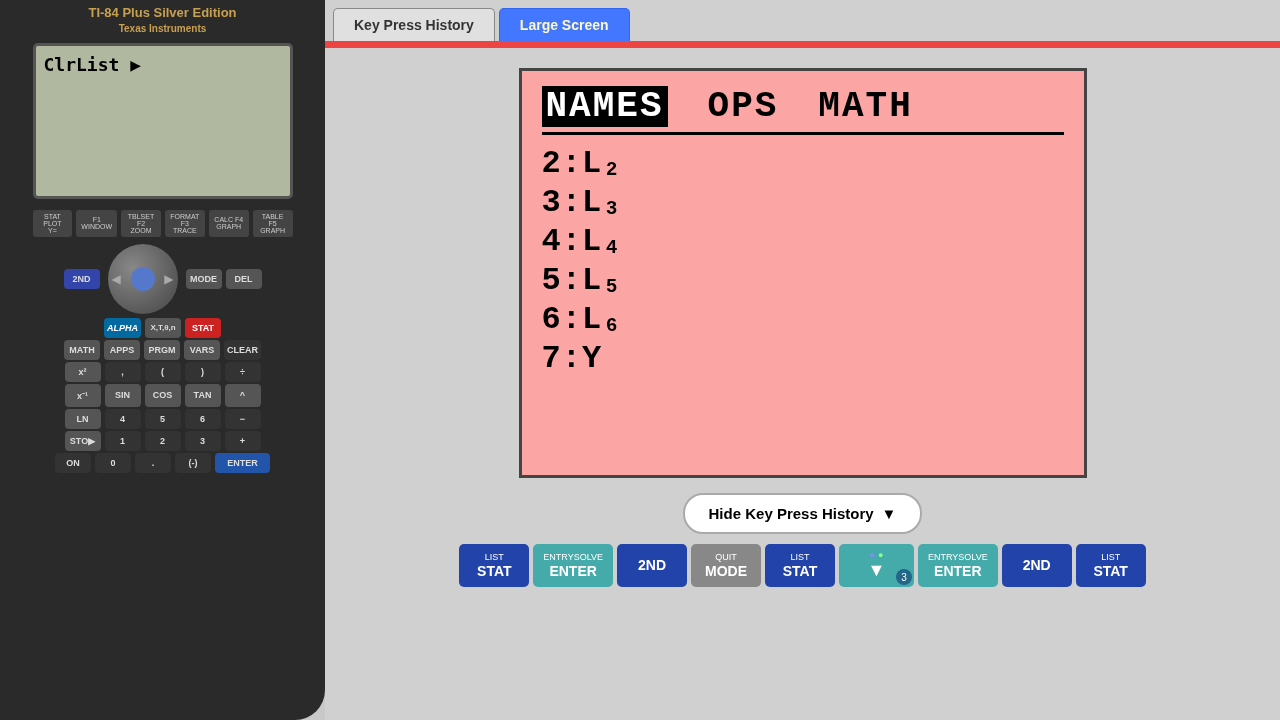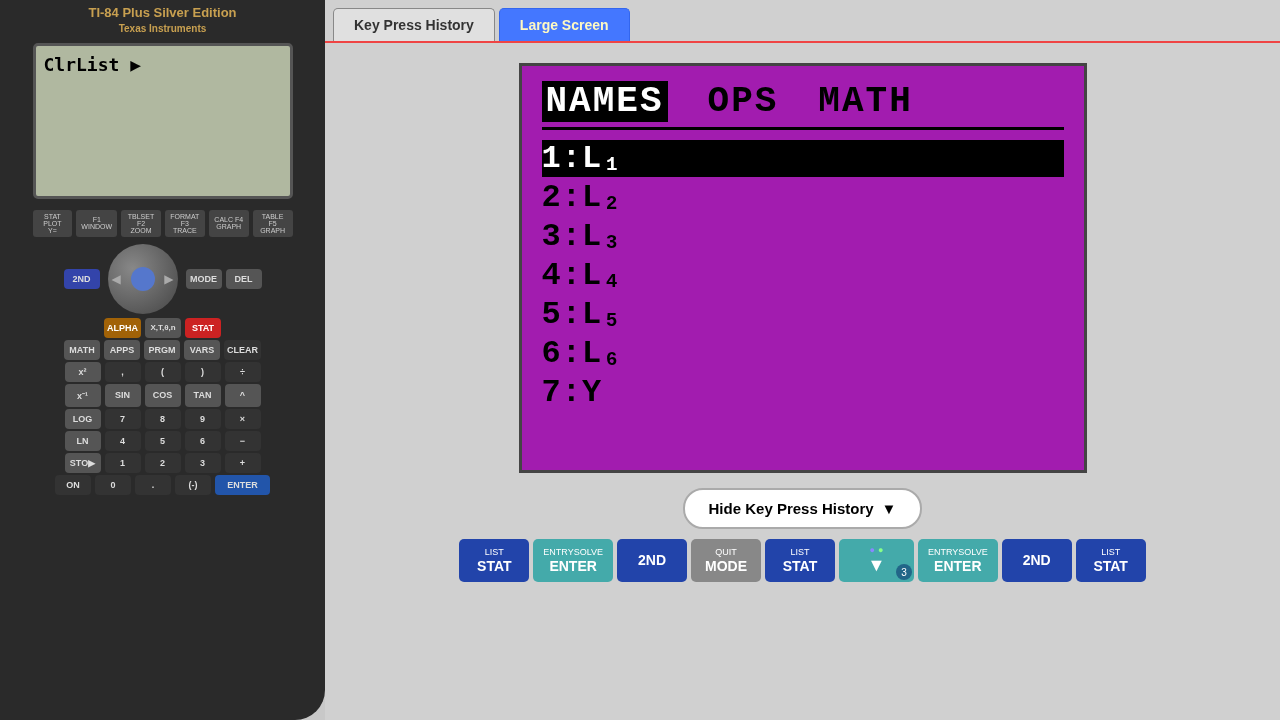--- a/index.html
+++ b/index.html
@@ -129,41 +129,41 @@
       border-radius: 4px;
       font-size: 9px;
       padding: 5px 3px;
       cursor: pointer;
       min-width: 36px;
       text-align: center;
       font-weight: bold;
     }
 
     .calc-btn.blue { background: #3344aa; }
-    .calc-btn.yellow { background: #a16207; color: #fff; }
+    .calc-btn.yellow { background: #0369a1; color: #fff; font-style: italic; }
     .calc-btn.red { background: #cc2222; color: #fff; }
     .calc-btn.dark { background: #333; }
     .calc-btn.enter-btn { background: #2255aa; min-width: 55px; }
 
     
     #right-panel {
       flex: 1;
       display: flex;
       flex-direction: column;
       background: #d0d0d0;
       height: 720px;
     }
 
     
     .tab-bar {
       display: flex;
       background: #d0d0d0;
       padding: 8px 8px 0 8px;
       gap: 4px;
-      border-bottom: 2px solid #ef4444;
+      border-bottom: 7px solid #ef4444;
     }
 
     .tab {
       padding: 8px 20px;
       border-radius: 5px 5px 0 0;
       cursor: pointer;
       font-size: 14px;
       font-weight: bold;
       border: 1px solid #888;
       border-bottom: none;
@@ -185,21 +185,21 @@
       flex: 1;
       display: flex;
       flex-direction: column;
       align-items: center;
       padding: 20px;
       background: #d0d0d0;
     }
 
     
     .large-screen {
-      background: #a21caf;
+      background: #fca5a5;
       border: 3px solid #444;
       width: 568px;
       height: 410px;
       display: flex;
       flex-direction: column;
       padding: 15px 20px;
       font-family: 'Courier New', monospace;
     }
 
     .screen-menu-row {
@@ -405,27 +405,20 @@
   </div>
 
   <div class="calc-btn-row" style="margin-bottom: 2px;">
     <button class="calc-btn">x⁻¹</button>
     <button class="calc-btn">SIN</button>
     <button class="calc-btn">COS</button>
     <button class="calc-btn">TAN</button>
     <button class="calc-btn">^</button>
   </div>
 
-  <div class="calc-btn-row" style="margin-bottom: 2px;">
-    <button class="calc-btn">LOG</button>
-    <button class="calc-btn dark">7</button>
-    <button class="calc-btn dark">8</button>
-    <button class="calc-btn dark">9</button>
-    <button class="calc-btn dark">×</button>
-  </div>
 
   <div class="calc-btn-row" style="margin-bottom: 2px;">
     <button class="calc-btn">LN</button>
     <button class="calc-btn dark">4</button>
     <button class="calc-btn dark">5</button>
     <button class="calc-btn dark">6</button>
     <button class="calc-btn dark">−</button>
   </div>
 
   <div class="calc-btn-row" style="margin-bottom: 2px;">
@@ -456,21 +449,20 @@
 
     <div class="large-screen">
 
       <div class="screen-menu-row">
         <span class="screen-menu-item selected">NAMES</span>
         <span class="screen-menu-item">OPS</span>
         <span class="screen-menu-item">MATH</span>
       </div>
 
       <div class="screen-list-items">
-        <div class="screen-list-item selected">1:L₁</div>
         <div class="screen-list-item">2:L₂</div>
         <div class="screen-list-item">3:L₃</div>
         <div class="screen-list-item">4:L₄</div>
         <div class="screen-list-item">5:L₅</div>
         <div class="screen-list-item">6:L₆</div>
         <div class="screen-list-item">7:Y</div>
       </div>
     </div>
 
     <button class="hide-btn">

